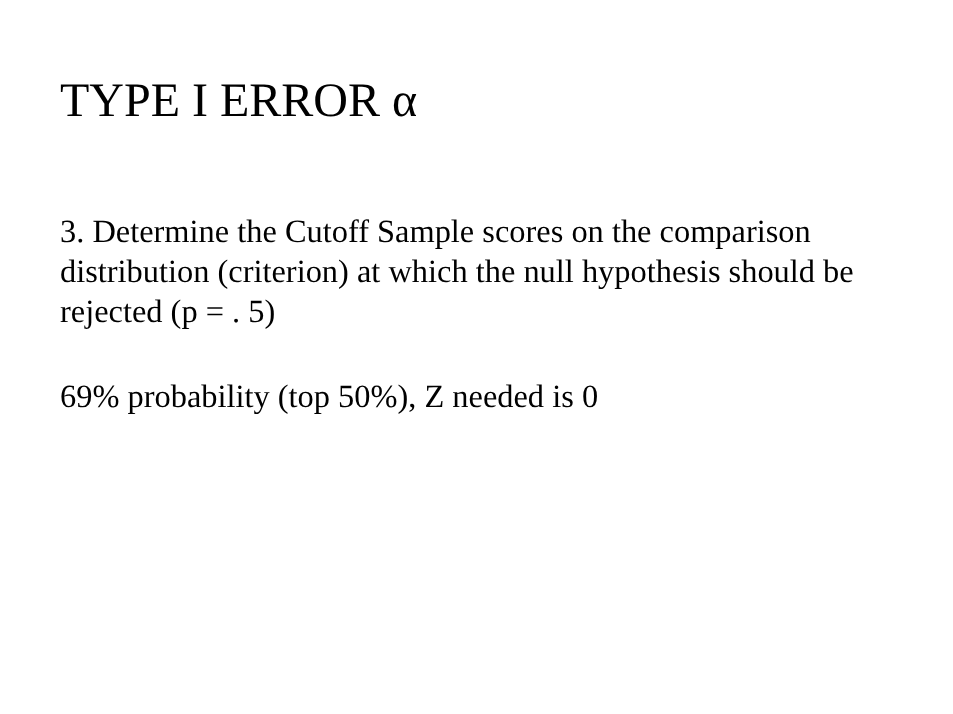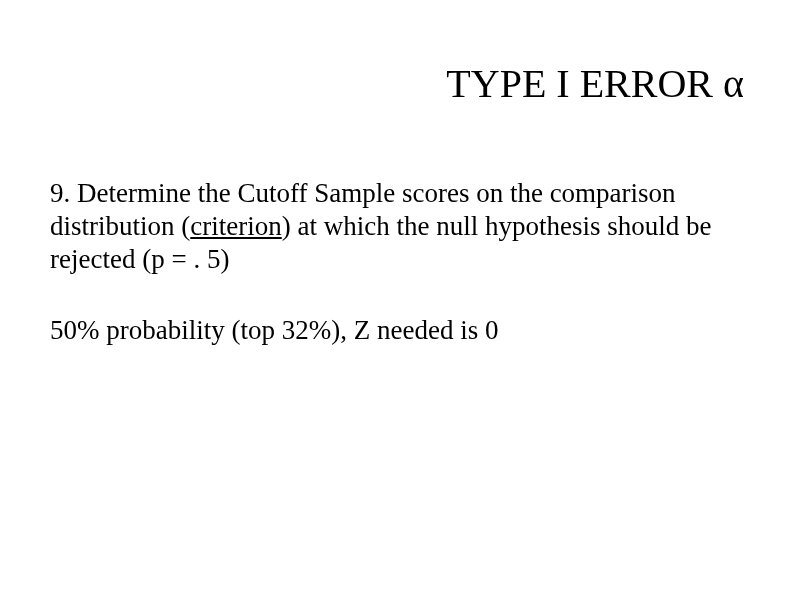--- a/index.html
+++ b/index.html
@@ -14,45 +14,44 @@
       font-family: "Times New Roman", Times, serif;
       color: #000000;
       position: relative;
     }
     .slide {
       width: 100%;
       height: 100%;
       padding: 40px 50px;
     }
     .title {
-      text-align: right;
+      text-align: left;
       font-size: 40px;
       font-weight: normal;
       margin-top: 20px;
       margin-bottom: 70px;
     }
     .body-text {
       font-size: 27px;
       line-height: 1.22;
     }
     .para {
       margin-bottom: 38px;
     }
     .underline {
-      text-decoration: underline;
       margin-top: 20px;
     }
   </style>
 </head>
 <body>
 
 <div class="slide">
   <h1 class="title">TYPE I ERROR α</h1>
 
   <div class="body-text">
     <p class="para">
-      <span>9. Determine the Cutoff Sample scores on the comparison distribution (</span><span class="underline">criterion</span><span>) at which the null hypothesis should be rejected (p = . 5)</span>
+      <span>3. Determine the Cutoff Sample scores on the comparison distribution (</span><span class="underline">criterion</span><span>) at which the null hypothesis should be rejected (p = . 5)</span>
     </p>
 
-    <p class="para">50% probability (top 32%), Z needed is 0</p>
+    <p class="para">69% probability (top 50%), Z needed is 0</p>
 
   </div>
 </div>
 
 </body></html>

